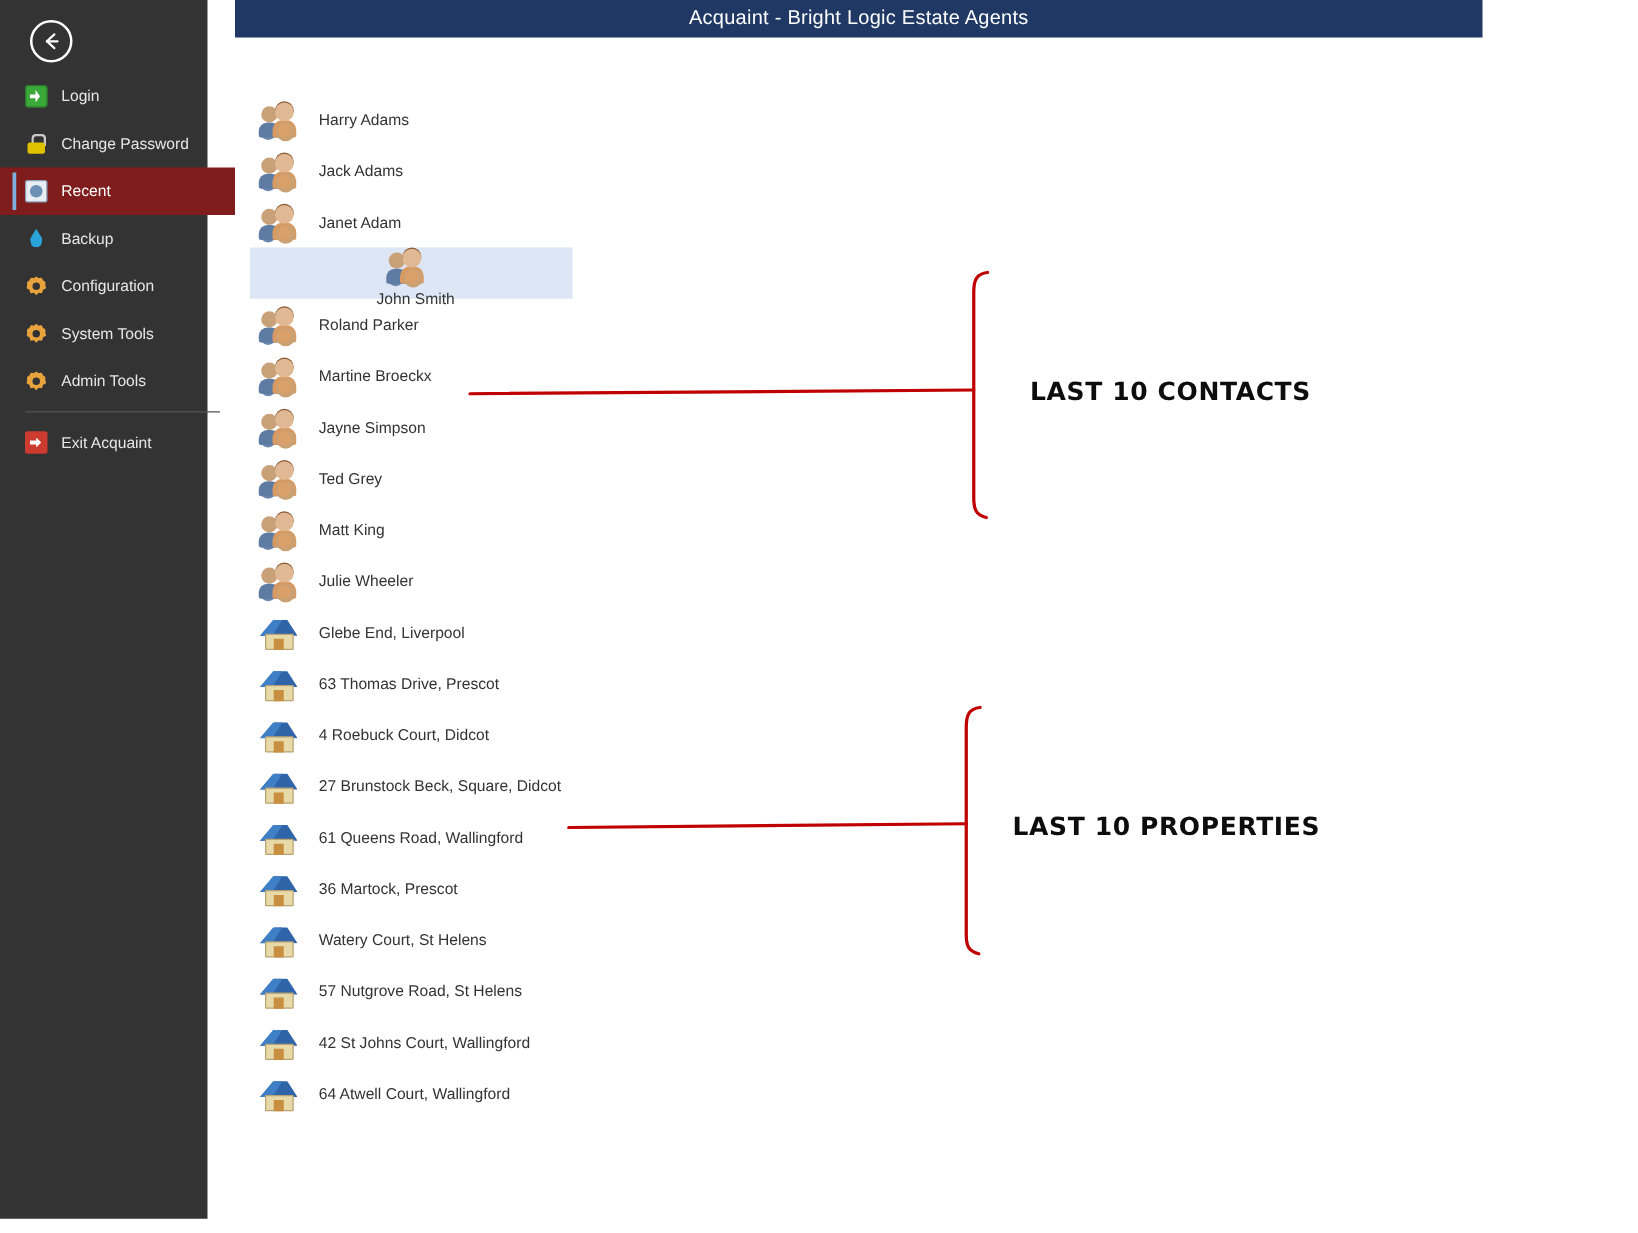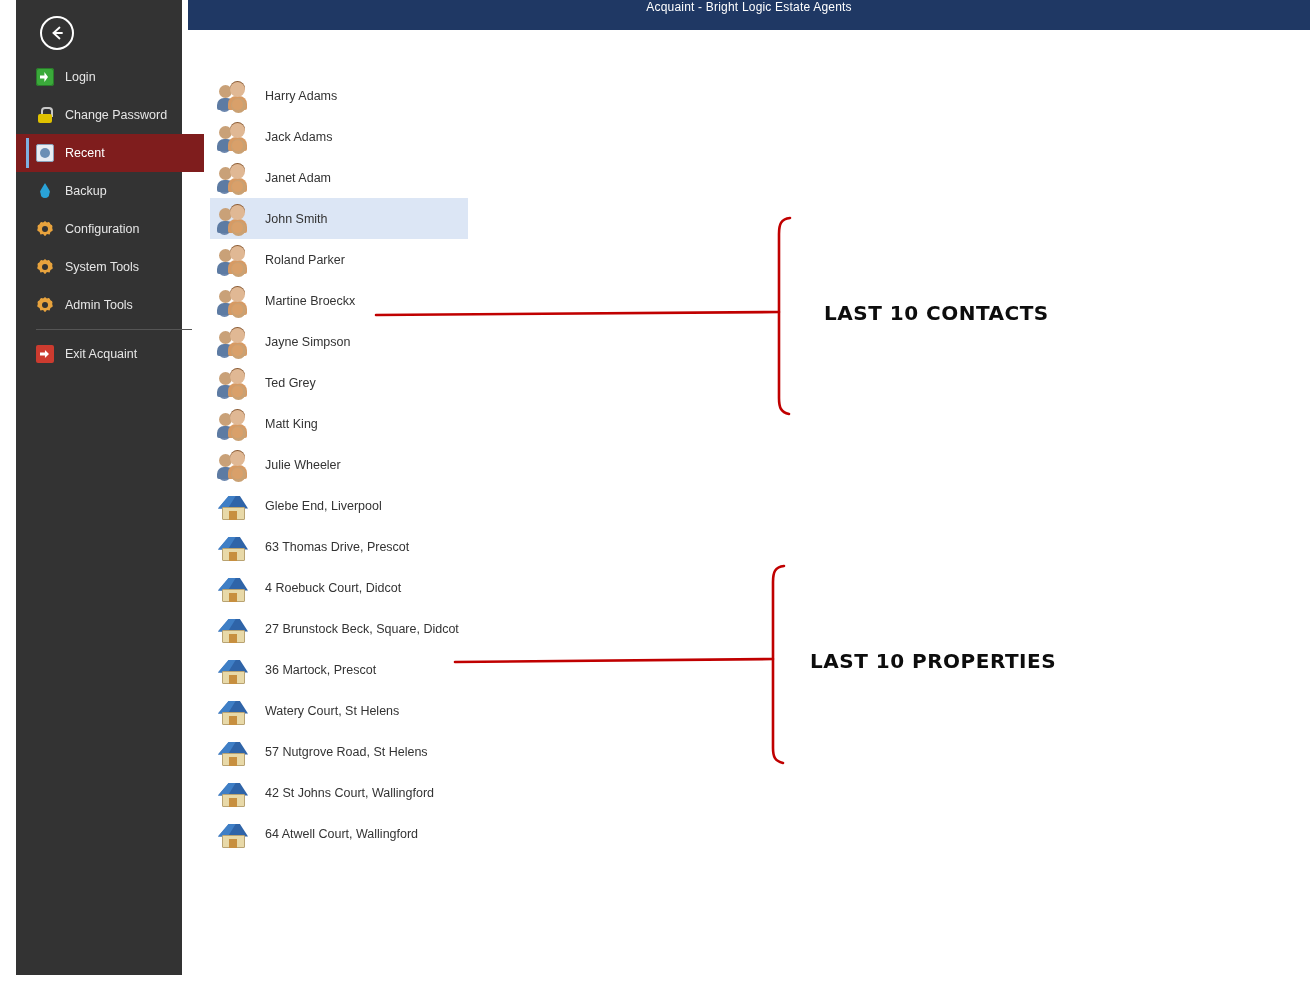--- a/index.html
+++ b/index.html
@@ -13,33 +13,34 @@
   #app {
     position: relative;
     width: 1310px; height: 986px;
     background: #ffffff;
   }
 
   
   .titlebar {
     position: absolute;
     left: 188px; top: 0;
-    width: 1122px; height: 30px;
+    width: 998px; height: 30px;
     background: #1f3864;
     color: #ffffff;
-    font-size: 12px;
+    font-size: 16px;
     display: flex;
+    align-items: center;
     justify-content: center;
   }
   .titlebar .title-text { letter-spacing: 0.2px; }
 
   
   .sidebar {
     position: absolute;
-    left: 16px; top: 0;
+    left: 0; top: 0;
     width: 166px; height: 975px;
     background: #333333;
     text-align: center;
   }
   .back-btn {
     position: absolute;
     left: 24px; top: 16px;
     width: 34px; height: 34px;
     border-radius: 50%;
     border: 2px solid #ffffff;
@@ -162,36 +163,37 @@
     content: "";
     position: absolute; left: 4px; top: 5px;
     width: 9px; height: 8px;
     background: #ffffff;
     clip-path: polygon(0 30%, 55% 30%, 55% 0, 100% 50%, 55% 100%, 55% 70%, 0 70%);
   }
 
   
   .list {
     position: absolute;
-    left: 210px; top: 75px;
+    left: 200px; top: 75px;
     width: 470px;
   }
   .list-item {
     position: relative;
     height: 41px;
     display: flex;
     align-items: center;
     padding-left: 7px;
     font-size: 12.5px;
     color: #333333;
     cursor: pointer;
   }
   .list-item.selected {
     background: #dce6f5;
     width: 258px;
+    flex-direction: column;
   }
   .item-icon {
     width: 34px; height: 30px;
     margin-right: 14px;
     flex: 0 0 34px;
     position: relative;
   }
   .item-label { white-space: nowrap; }
 
   
@@ -446,20 +448,29 @@
         </span>
       <span class="item-label">27 Brunstock Beck, Square, Didcot</span>
     </div>
     <div class="list-item">
       <span class="item-icon ic-property">
           <span class="roof"></span>
           <span class="roof2"></span>
           <span class="wall"></span>
           <span class="door"></span>
         </span>
+      <span class="item-label">61 Queens Road, Wallingford</span>
+    </div>
+    <div class="list-item">
+      <span class="item-icon ic-property">
+          <span class="roof"></span>
+          <span class="roof2"></span>
+          <span class="wall"></span>
+          <span class="door"></span>
+        </span>
       <span class="item-label">36 Martock, Prescot</span>
     </div>
     <div class="list-item">
       <span class="item-icon ic-property">
           <span class="roof"></span>
           <span class="roof2"></span>
           <span class="wall"></span>
           <span class="door"></span>
         </span>
       <span class="item-label">Watery Court, St Helens</span>

